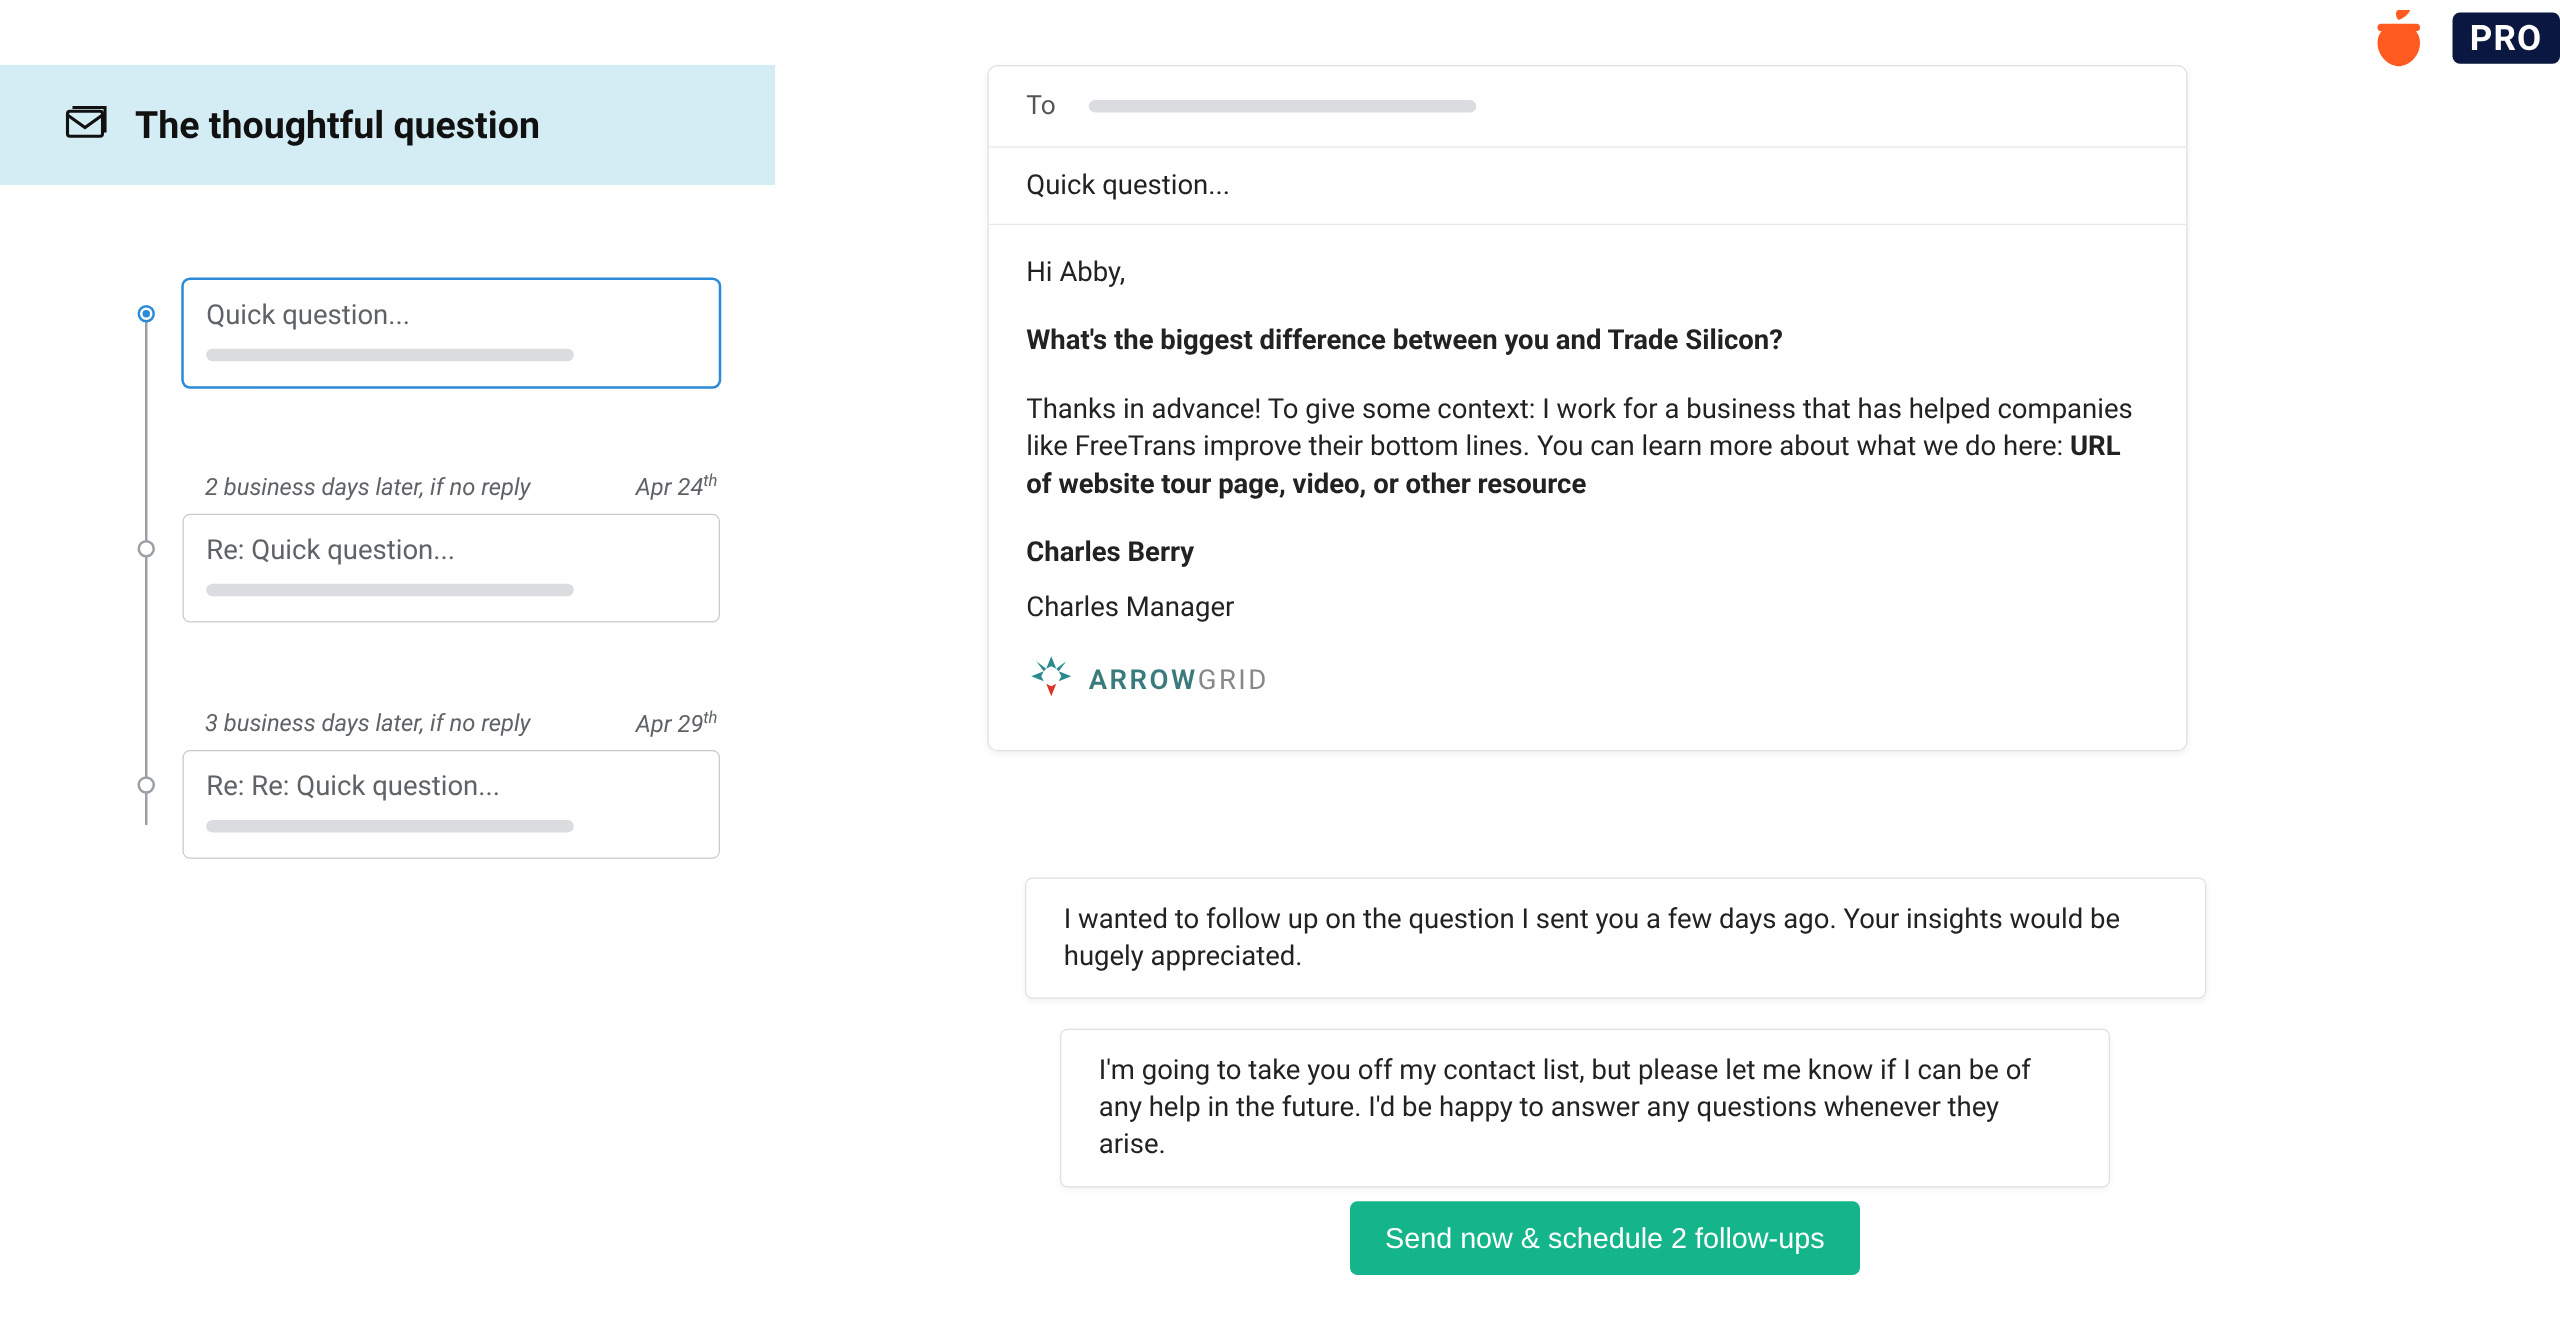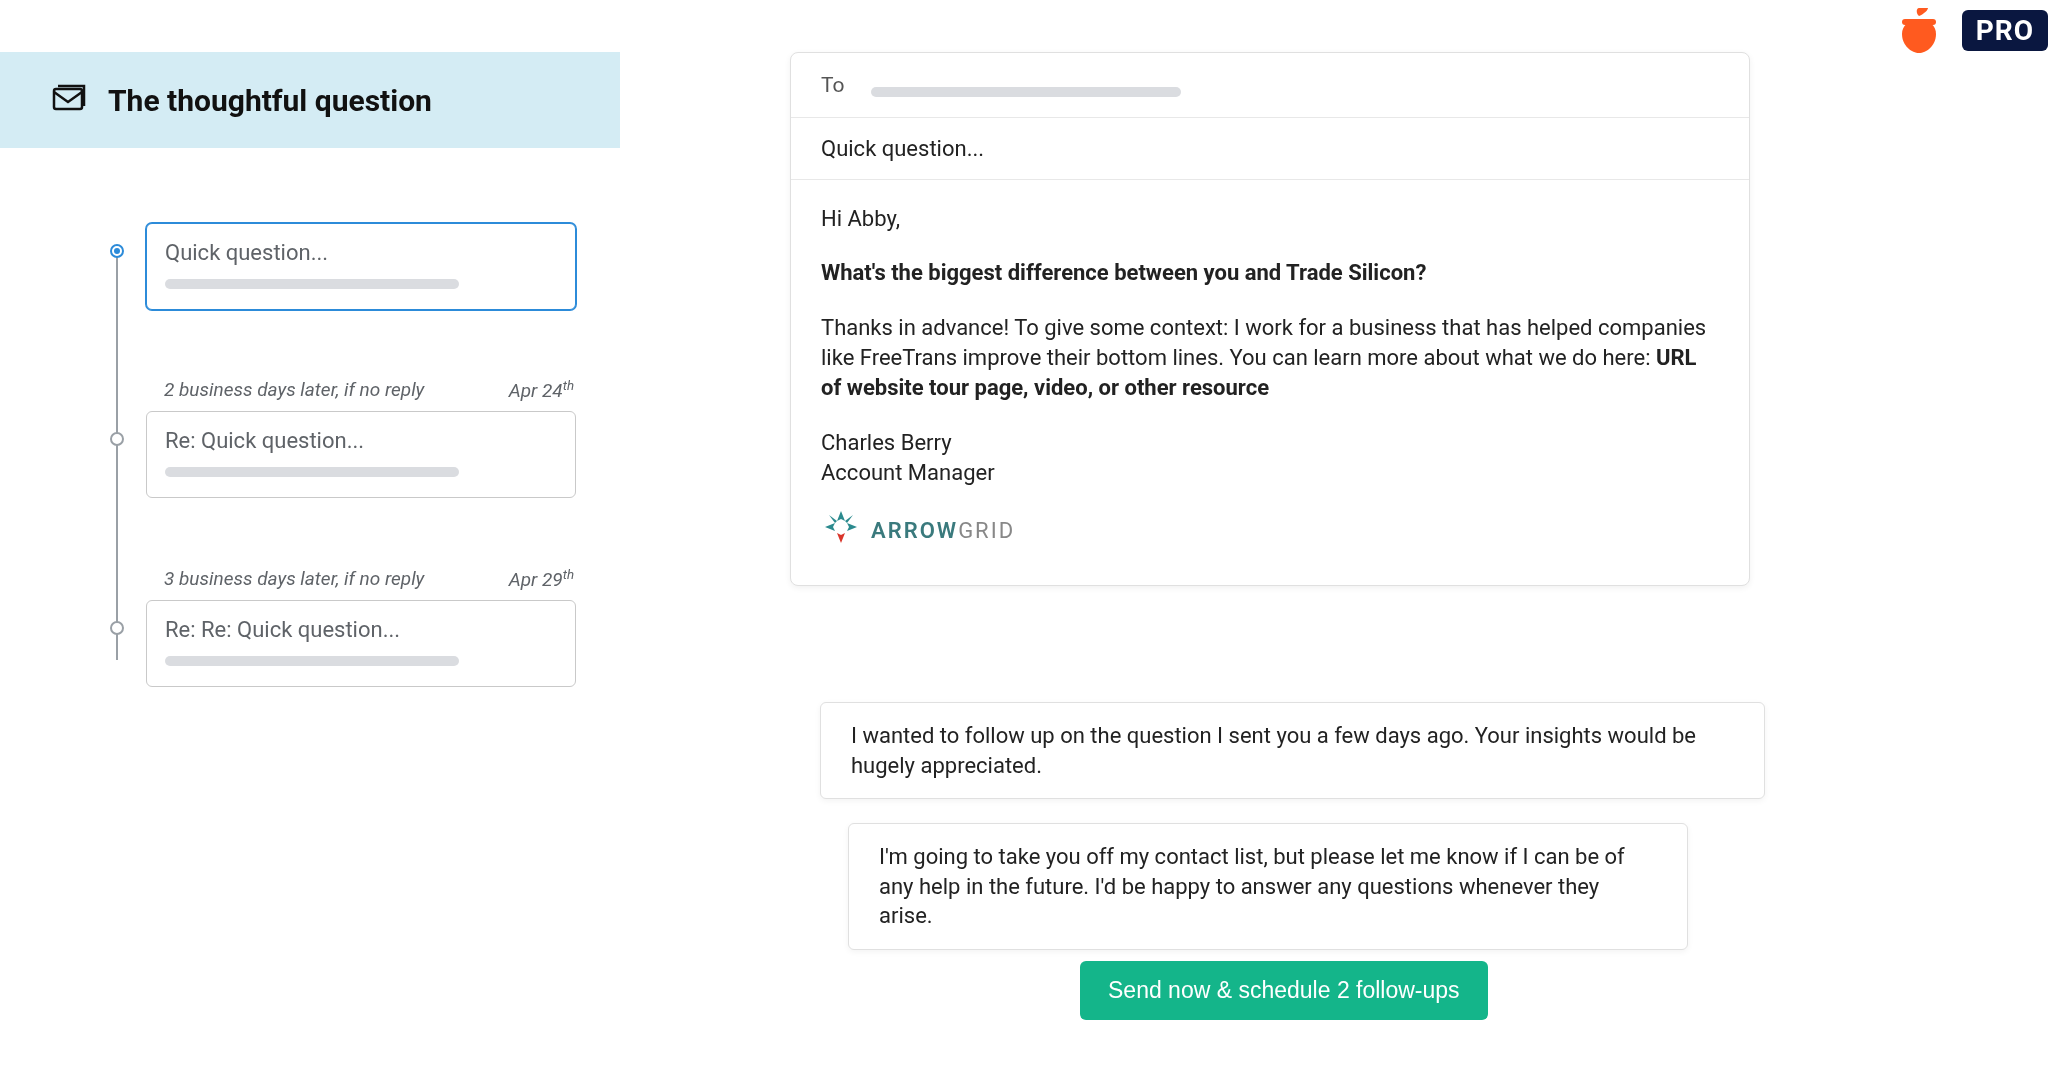--- a/index.html
+++ b/index.html
@@ -135,21 +135,21 @@
     width: 960px;
     border: 1px solid #e0e0e0;
     border-radius: 8px;
     background: #fff;
     box-shadow: 0 2px 6px rgba(0,0,0,0.06);
   }
   .compose-row {
     padding: 20px 30px;
     border-bottom: 1px solid #e8e8e8;
     display: flex;
-    align-items: flex-end;
+    align-items: center;
     gap: 26px;
     font-size: 21px;
     color: #555;
   }
   .compose-row .to-label { color: #555; }
   .compose-row .to-placeholder {
     height: 10px;
     width: 310px;
     border-radius: 5px;
     background: #dadce0;
@@ -162,21 +162,21 @@
   }
   .compose-body {
     padding: 24px 30px 30px;
     font-size: 22px;
     line-height: 1.38;
     color: #222;
   }
   .compose-body p { margin-bottom: 24px; }
   .compose-body .bold { font-weight: 700; }
 
-  .sig-name { font-weight: 400; margin-bottom: 0; }
+  .sig-name { font-weight: 700; margin-bottom: 14px; }
   .sig-title { margin-bottom: 18px; }
 
   .arrowgrid {
     display: flex;
     align-items: center;
     gap: 10px;
   }
   .arrowgrid-text {
     font-size: 22px;
     letter-spacing: 2px;
@@ -276,21 +276,21 @@
     <span class="to-label">To</span>
     <span class="to-placeholder"></span>
   </div>
   <div class="compose-subject">Quick question...</div>
   <div class="compose-body">
     <p>Hi Abby,</p>
     <p class="bold">What's the biggest difference between you and Trade Silicon?</p>
     <p><span>Thanks in advance! To give some context: I work for a business that has helped companies like FreeTrans improve their bottom lines. You can learn more about what we do here: </span><span class="bold">URL of website tour page, video, or other resource</span></p>
     <div>
       <div class="sig-name">Charles Berry</div>
-      <div class="sig-title">Account Manager</div>
+      <div class="sig-title">Charles Manager</div>
       <div class="arrowgrid">
         <span>
           <svg width="40" height="40" viewBox="0 0 40 40">
             <path d="M20 4 L24 14 L20 12 L16 14 Z" fill="#2b8a8e"></path>
             <path d="M36 20 L26 24 L28 20 L26 16 Z" fill="#2b8a8e"></path>
             <path d="M4 20 L14 16 L12 20 L14 24 Z" fill="#2b8a8e"></path>
             <path d="M20 36 L16 26 L20 28 L24 26 Z" fill="#d9362b"></path>
             <path d="M8 8 L16 14 L14 16 L8 8 Z" fill="#2b8a8e"></path>
             <path d="M32 8 L26 16 L24 14 L32 8 Z" fill="#2b8a8e"></path>
           </svg>

